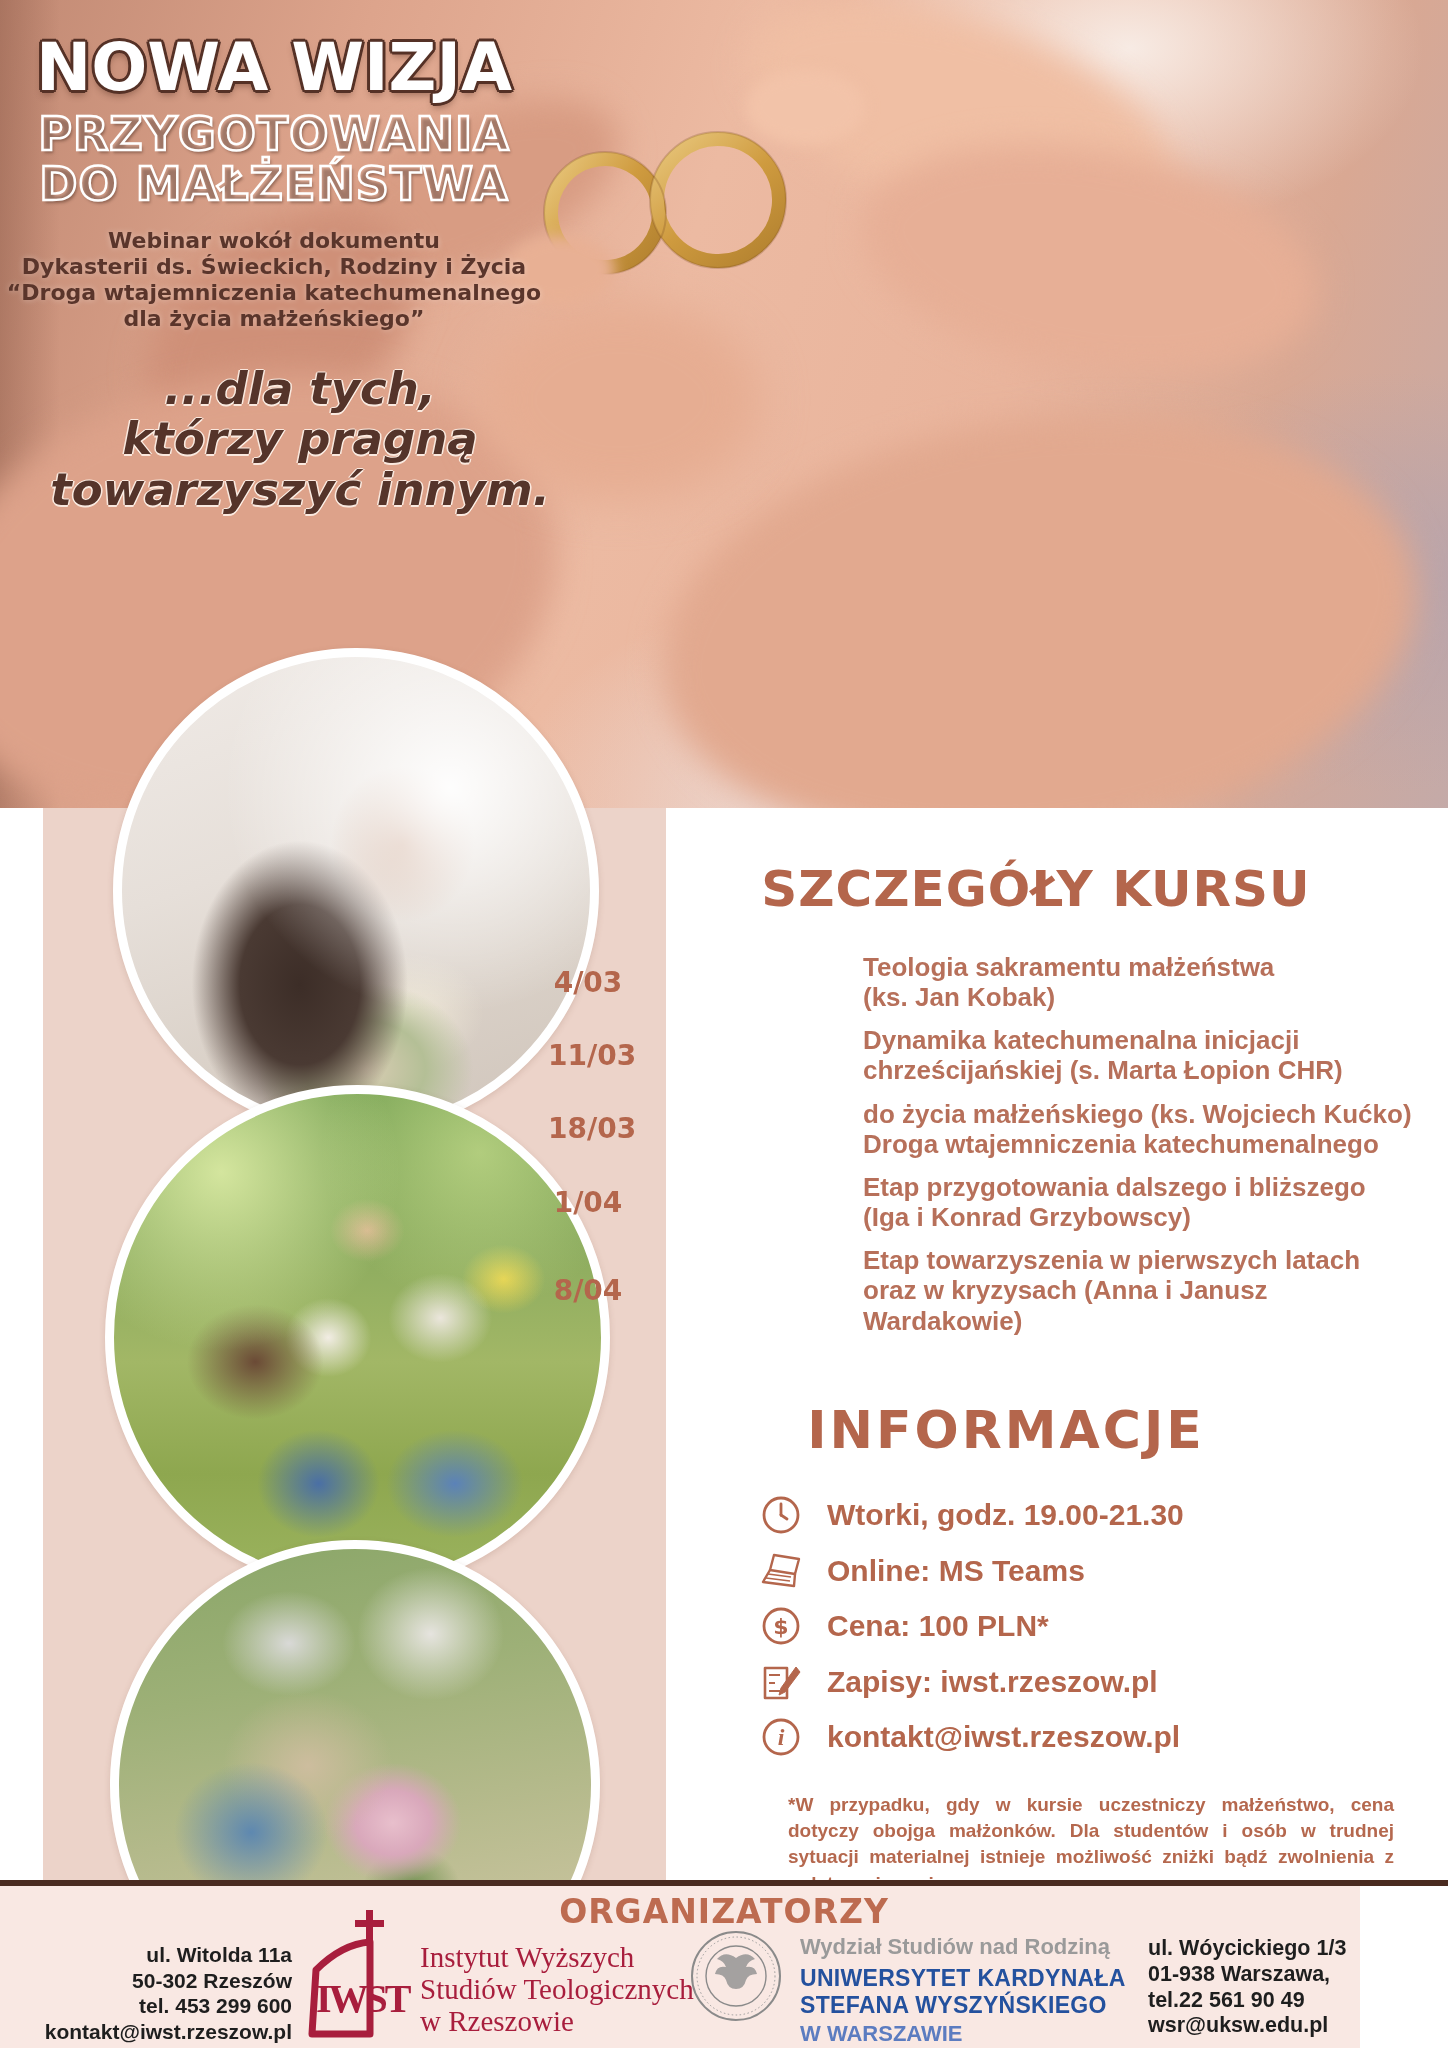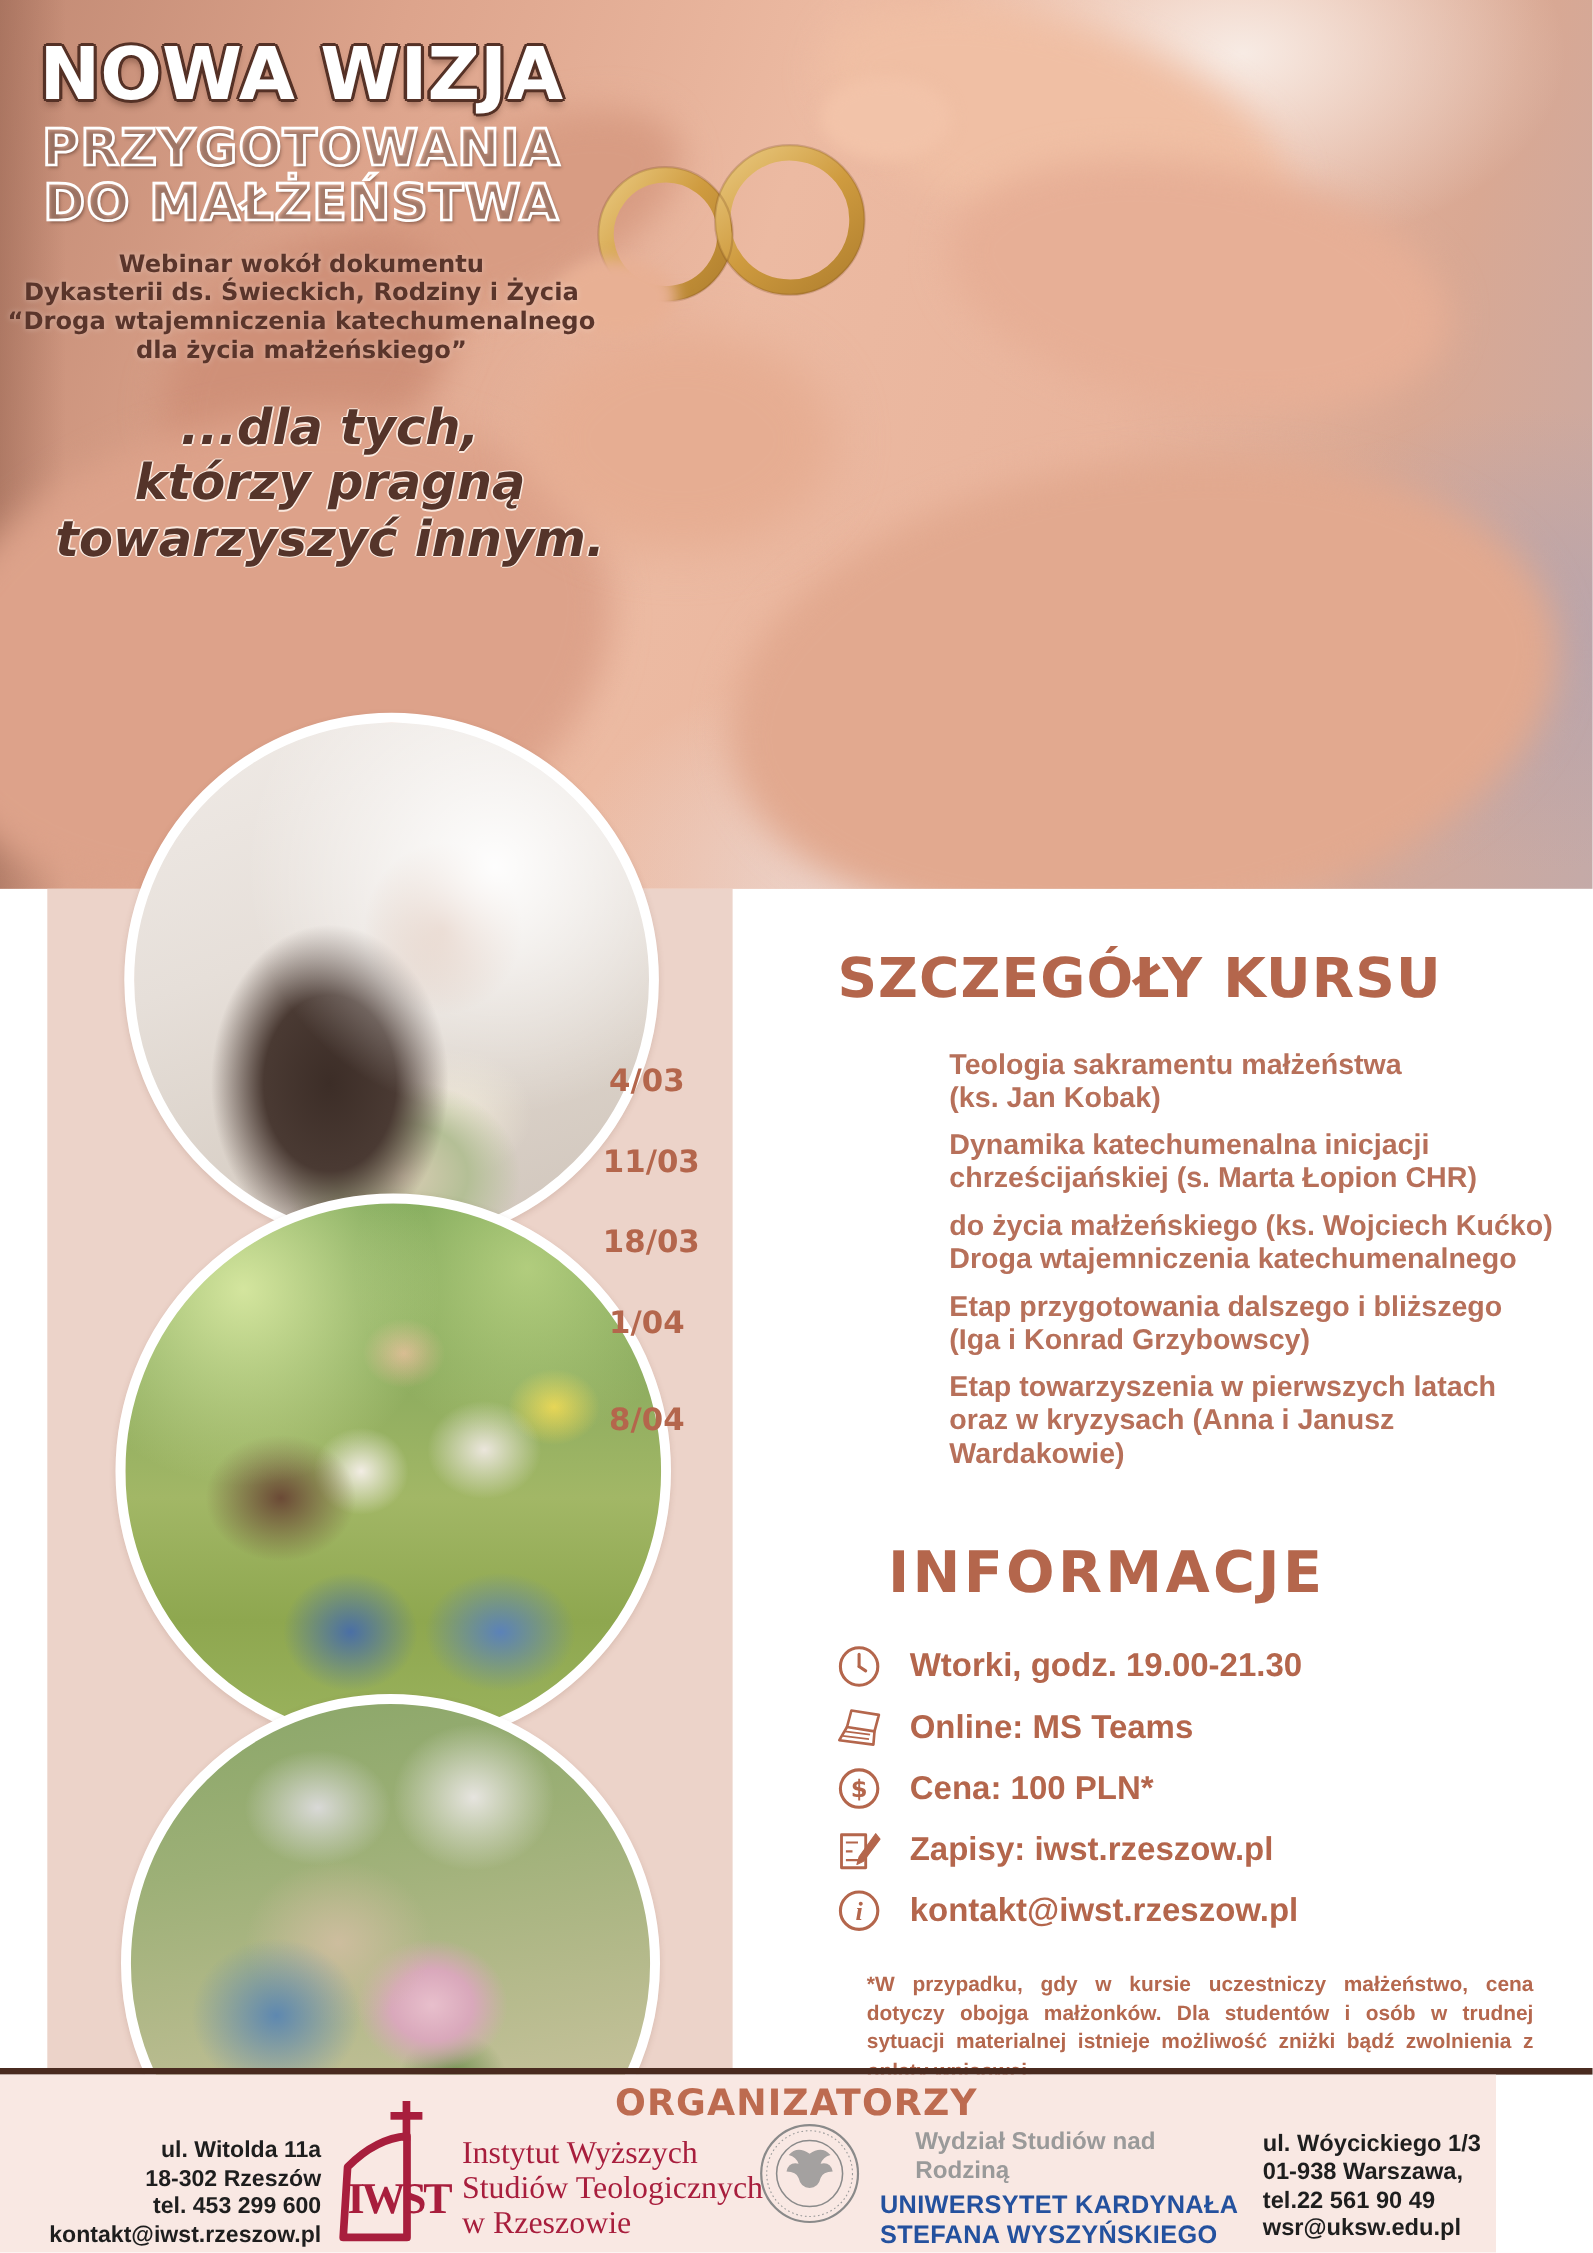--- a/index.html
+++ b/index.html
@@ -108,21 +108,21 @@
   .footer{left:0;top:1886px;width:1360px;height:162px;background:#f9e8e3;z-index:5;}
   .footer-heading{position:absolute;left:0;top:6px;width:1448px;text-align:center;
     font-family:"DejaVu Sans",sans-serif;font-weight:800;font-size:33px;letter-spacing:1px;color:#bd6b50;}
   .addr-left{position:absolute;left:42px;top:56px;width:250px;text-align:right;
     font-family:"Liberation Sans",sans-serif;font-weight:700;font-size:21px;line-height:1.22;color:#1e1e1e;}
   .iwst-logo{position:absolute;left:300px;top:22px;}
   .iwst-name{position:absolute;left:420px;top:56px;width:280px;
     font-family:"Liberation Serif",serif;font-weight:400;font-size:29px;line-height:1.1;color:#a81e3d;}
   .uksw-seal{position:absolute;left:688px;top:42px;}
   .uksw-text{position:absolute;left:800px;top:48px;width:330px;font-family:"Liberation Sans",sans-serif;}
-  .uksw-dept{font-weight:700;font-size:22px;color:#9a9a9a;margin-bottom:5px;margin-left:32px;}
+  .uksw-dept{font-weight:700;font-size:22px;color:#9a9a9a;margin-bottom:5px;}
   .uksw-name{font-weight:800;font-size:23px;line-height:1.16;color:#24519e;letter-spacing:.3px;}
   .uksw-city{font-weight:700;font-size:22px;color:#5c7cc0;margin-top:3px;}
   .addr-right{position:absolute;left:1148px;top:50px;width:270px;
     font-family:"Liberation Sans",sans-serif;font-weight:700;font-size:21.5px;line-height:1.2;color:#1e1e1e;}
 </style>
 </head>
 <body>
 
 <div class="poster">
 
@@ -255,21 +255,21 @@
   </div>
 
   <div class="abs rc footnote">*W przypadku, gdy w kursie uczestniczy małżeństwo, cena dotyczy obojga małżonków. Dla studentów i osób w trudnej sytuacji materialnej istnieje możliwość zniżki bądź zwolnienia z opłaty wpisowej.</div>
 
   <div class="abs footer-line"></div>
   <div class="abs footer">
     <div class="footer-heading">ORGANIZATORZY</div>
 
     <div class="addr-left">
       <div>ul. Witolda 11a</div>
-      <div>18-302 Rzeszów</div>
+      <div>50-302 Rzeszów</div>
       <div>tel. 453 299 600</div>
       <div>kontakt@iwst.rzeszow.pl</div>
     </div>
 
     <svg class="iwst-logo" width="112" height="132" viewBox="0 0 112 132">
       <rect x="66" y="2" width="7" height="36" fill="#a81e3d"></rect>
       <rect x="55" y="12" width="29" height="7" fill="#a81e3d"></rect>
       <path d="M12 126 L16 62 Q42 36 70 34 L70 126 Z" fill="none" stroke="#a81e3d" stroke-width="7" stroke-linejoin="round"></path>
       <text x="16" y="104" font-family="Liberation Serif, serif" font-weight="bold" font-size="40" letter-spacing="-3" fill="#a81e3d">IWST</text>
     </svg>

